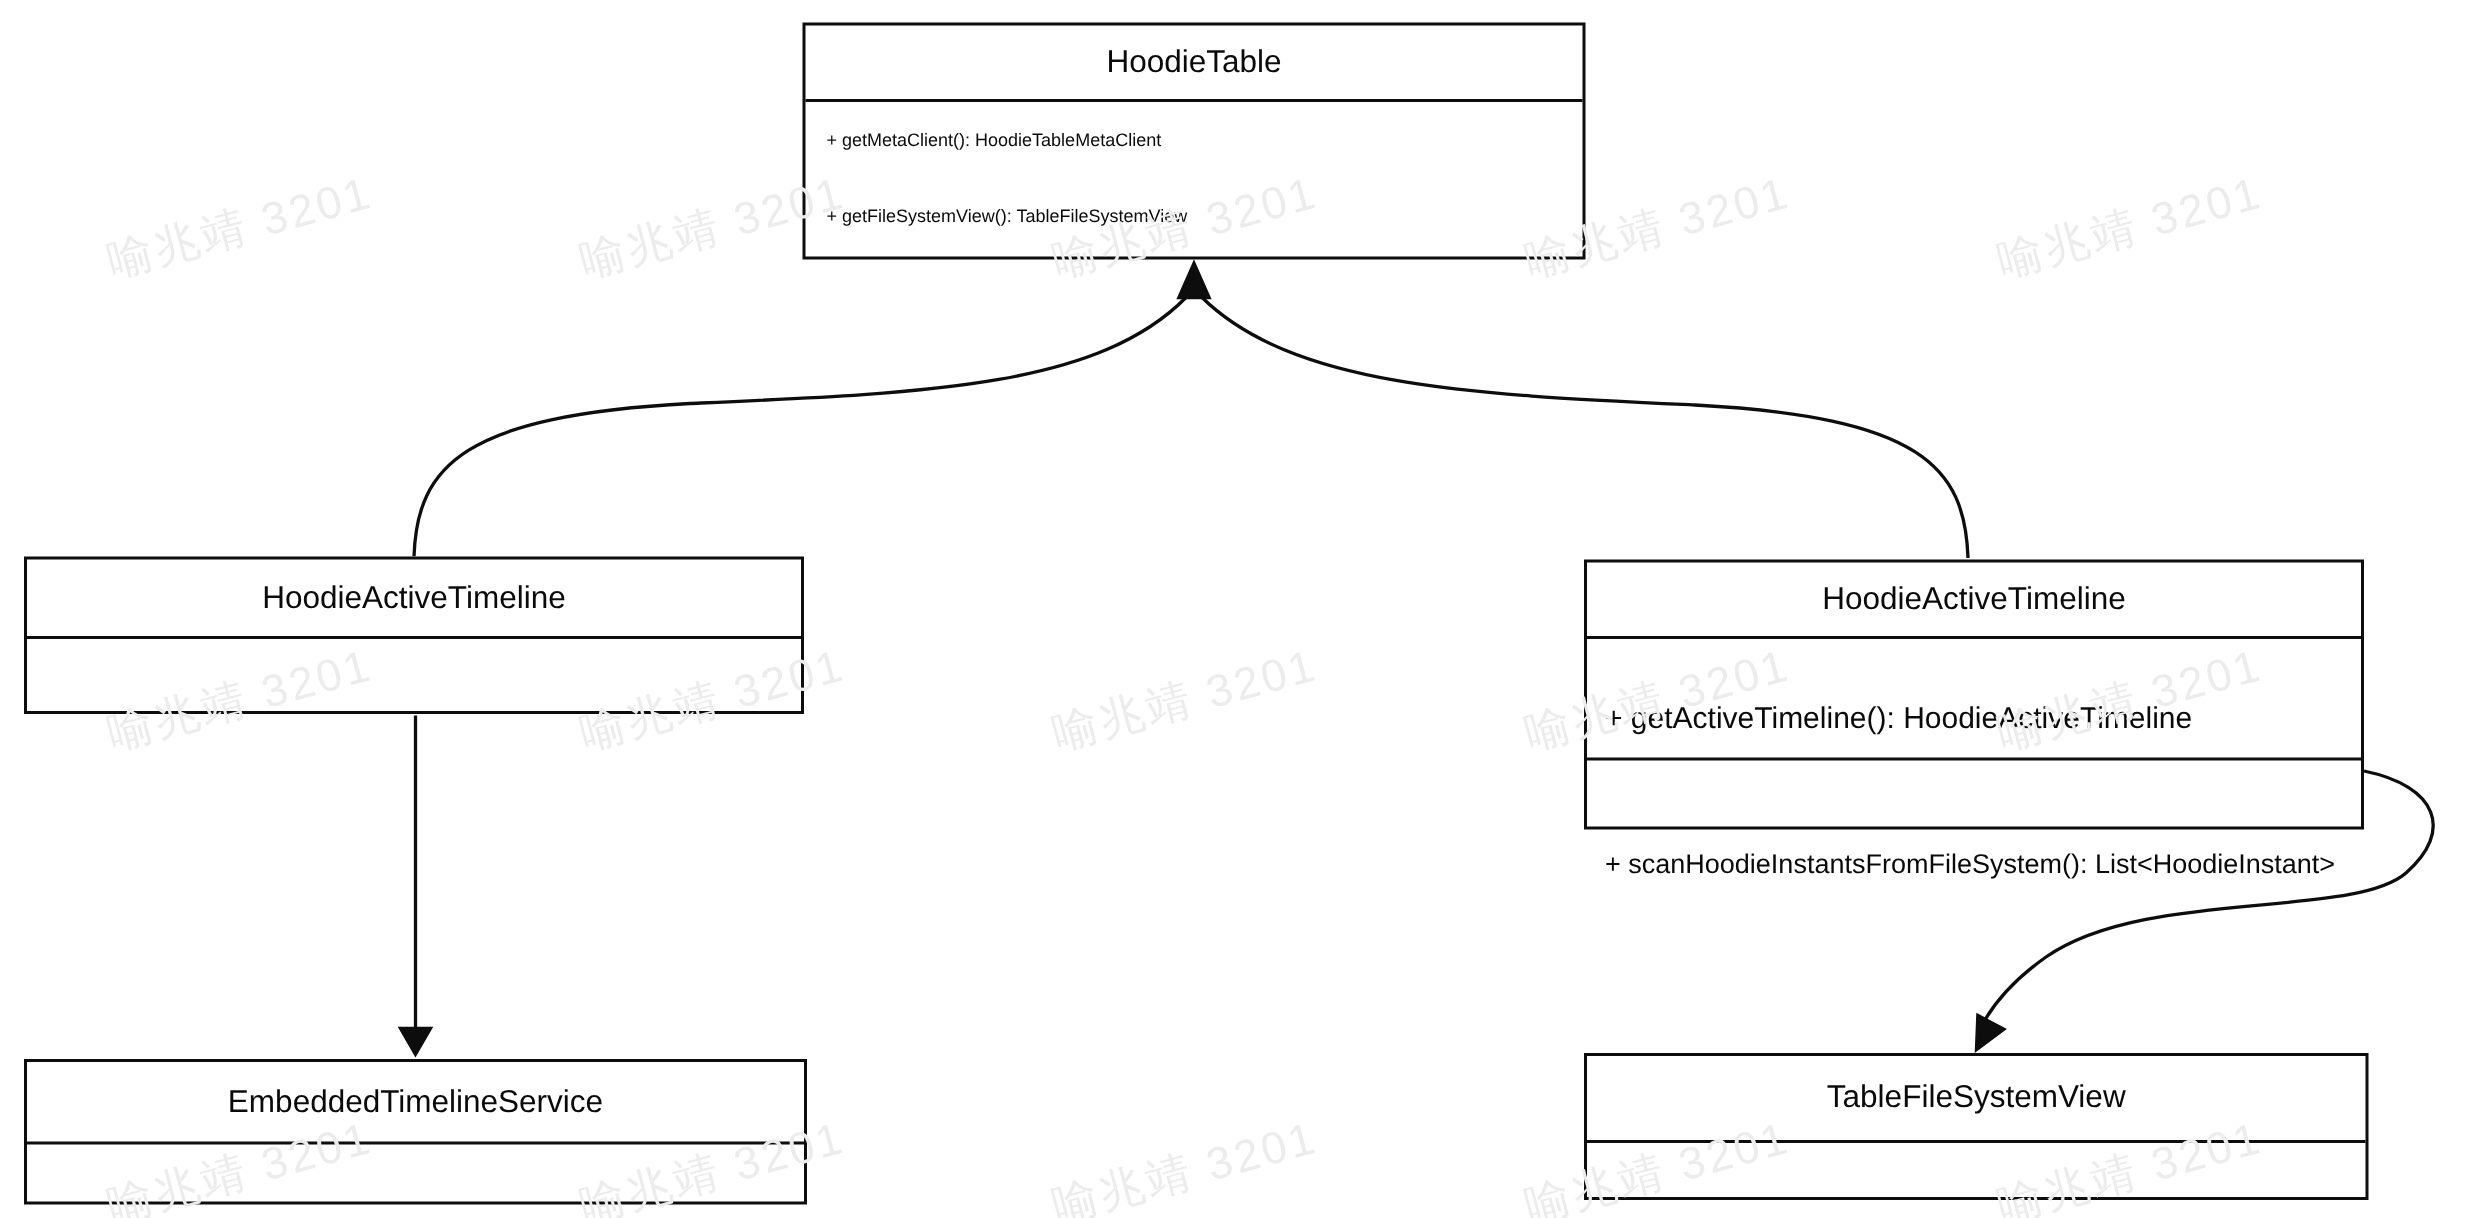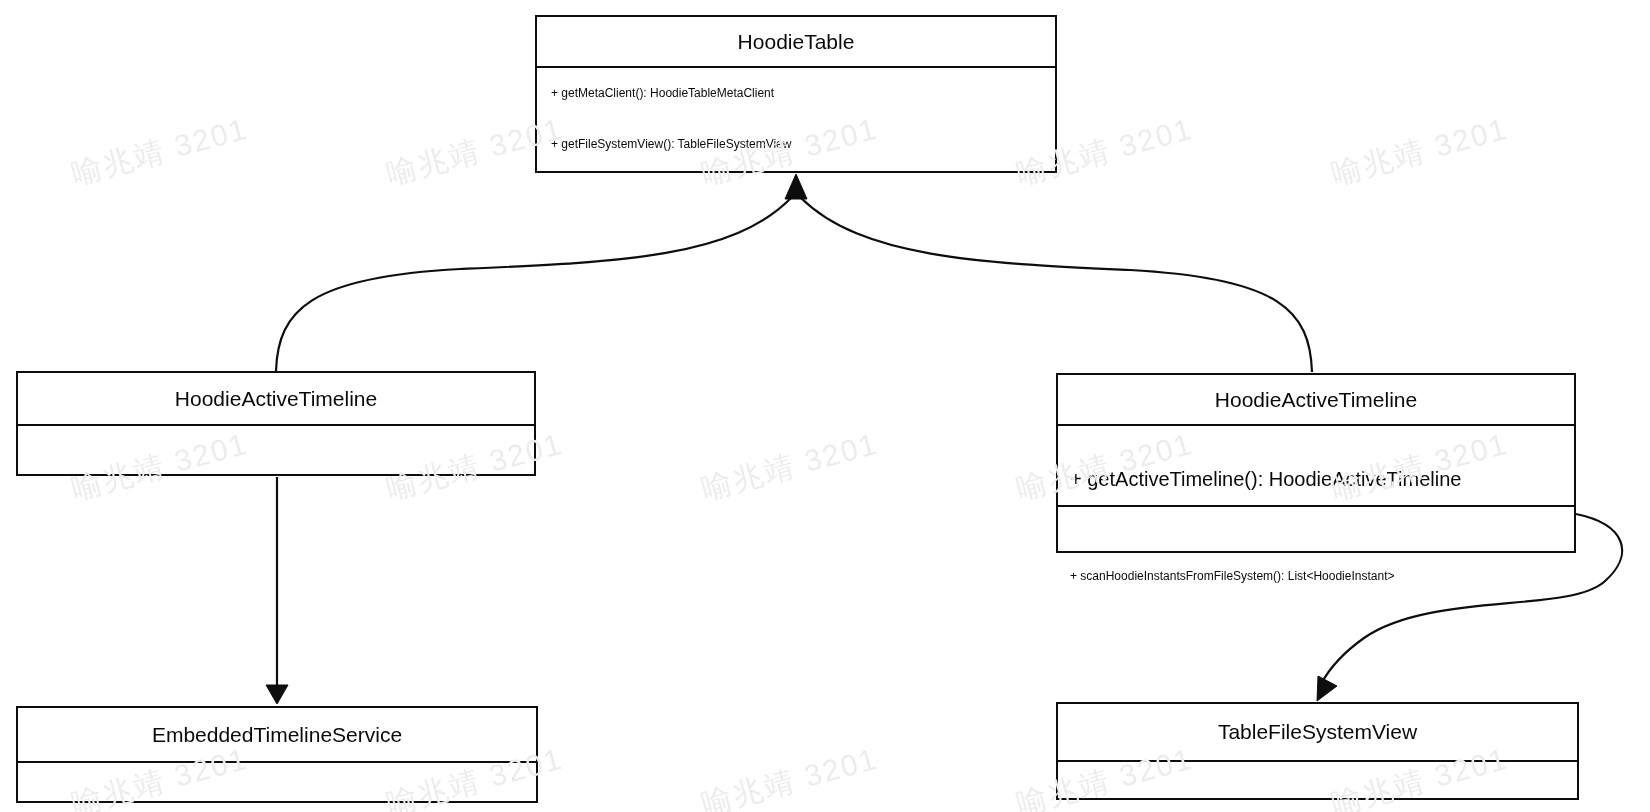--- a/index.html
+++ b/index.html
@@ -34,21 +34,21 @@
   }
   .uml-compartment{
     box-sizing:border-box;display:flex;align-items:center;
     padding:12px 12px;font-size:20px;white-space:nowrap;
     border-bottom:2px solid var(--line);
     margin-top:28px;
   }
   .uml-compartment.last{border-bottom:none;align-items:flex-start;}
   .uml-method{font-size:12px;white-space:nowrap;}
   .uml-method-wrap{
-    font-size:12px;white-space:normal;line-height:28px;padding-top:15px;
+    font-size:18px;white-space:normal;line-height:28px;padding-top:15px;
   }
   .watermark-layer{position:absolute;inset:0;z-index:5;pointer-events:none;}
   .wm{
     position:absolute;white-space:nowrap;
     font-size:30px;letter-spacing:2px;
     transform:translate(-50%,-50%) rotate(-15deg);
   }
 </style>
 </head>
 <body>

